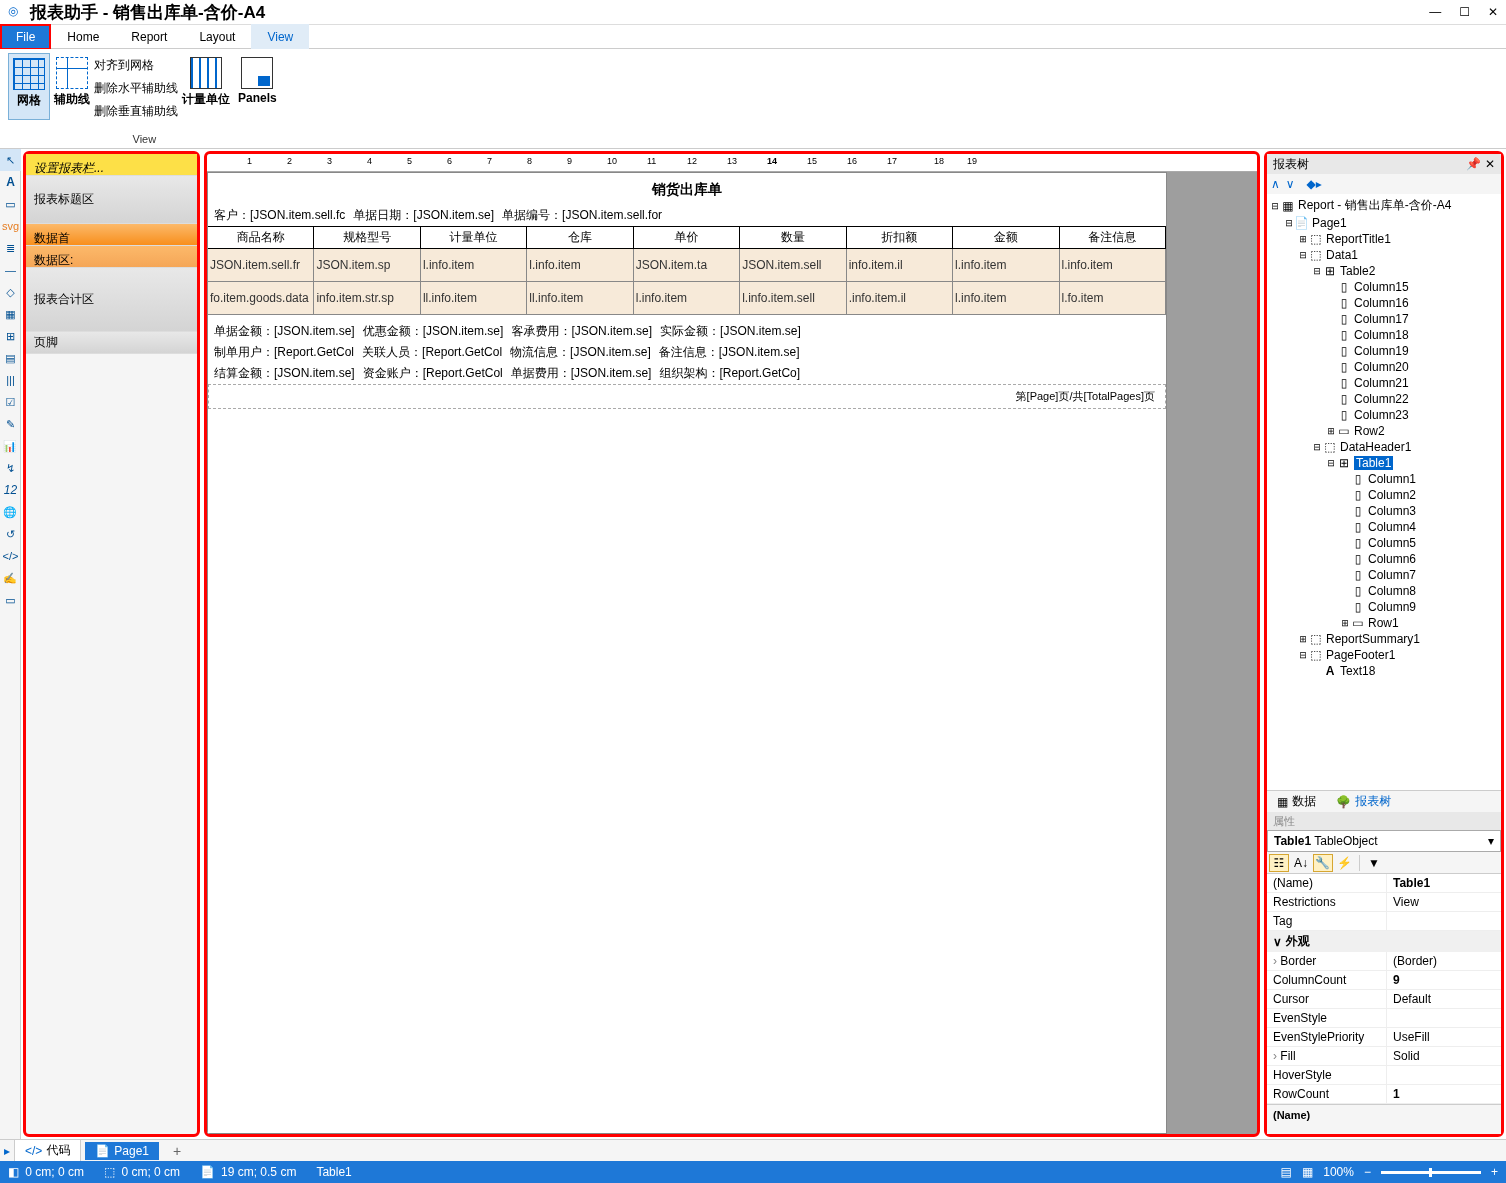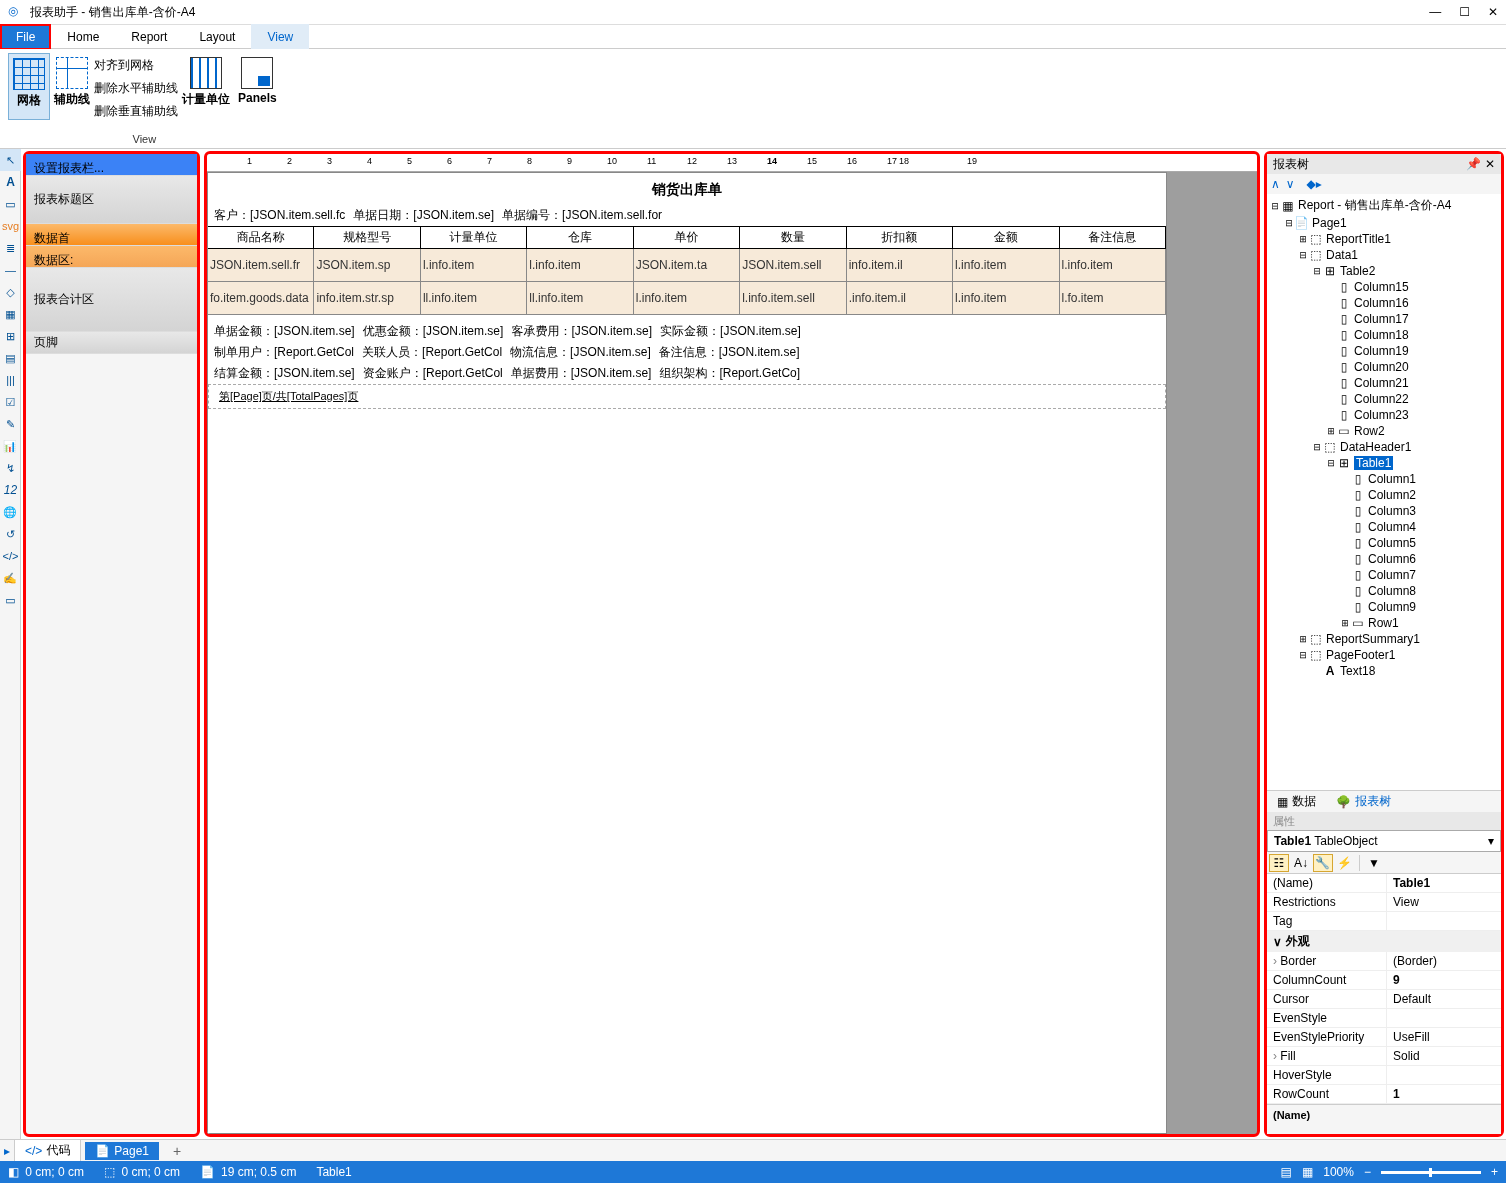--- a/index.html
+++ b/index.html
@@ -1,58 +1,58 @@
 <!DOCTYPE html>
 <html><head>
 <meta charset="utf-8">
 <style>
 * { margin: 0; padding: 0; box-sizing: border-box; font-family: "SimSun", Arial, sans-serif; font-size: 12px; }
 body { background: #f0f0f0; overflow: hidden; }
 .window { width: 1506px; height: 1183px; background: #fff; display: flex; flex-direction: column; position: relative; }
 .titlebar { height: 25px; background: #fff; display: flex; align-items: center; padding: 0 8px; border-bottom: 1px solid #ddd; }
 .titlebar-icon { width: 16px; height: 16px; margin-right: 6px; color: #0066cc; }
-.titlebar-text { flex: 1; font-size: 12px; }
+.titlebar-text { flex: 1; font-size: 17px; font-weight: bold; }
 .titlebar-controls { display: flex; gap: 18px; font-size: 14px; }
 .titlebar-controls span { cursor: pointer; }
 .menubar { height: 24px; background: #fff; display: flex; align-items: center; border-bottom: 1px solid #ccc; }
 .menu-item { padding: 4px 14px; font-size: 12px; cursor: pointer; border: 2px solid transparent; }
 .menu-item.file { background: #1e78d7; color: #fff; border: 2px solid red; }
 .menu-item.view { background: #e0ecf7; color: #0066cc; }
 .ribbon { height: 100px; background: #fff; display: flex; align-items: flex-start; border-bottom: 1px solid #ccc; padding: 2px; }
 .ribbon-group { display: flex; flex-direction: column; align-items: center; padding: 2px 6px; height: 96px; justify-content: space-between; }
 .ribbon-btn-v { display: flex; flex-direction: column; align-items: center; padding: 4px; cursor: pointer; gap: 2px; }
 .ribbon-btn-v.sel { background: #d4e6f7; border: 1px solid #7ab0d8; }
 .ribbon-label { font-size: 12px; font-weight: bold; }
 .ribbon-text-col { display: flex; flex-direction: column; gap: 6px; font-size: 12px; margin-top: 4px; }
 .ribbon-group-name { font-size: 11px; text-align: center; width: 100%; color: #333; margin-top: 2px; }
 .main { flex: 1; display: flex; min-height: 0; position: relative; }
 .left-toolbar { width: 21px; background: #f5f5f5; display: flex; flex-direction: column; border-right: 1px solid #ccc; }
 .lt-btn { width: 21px; height: 22px; display: flex; align-items: center; justify-content: center; font-size: 11px; cursor: pointer; color: #014f91; }
 .lt-btn.sel { background: #d4e6f7; }
 .structure-panel { width: 177px; background: #f5f5f5; display: flex; flex-direction: column; border: 3px solid red; border-radius: 6px; margin: 2px; }
 .sp-row { padding: 6px 8px; font-size: 12px; border-bottom: 1px solid #ddd; cursor: pointer; }
-.sp-row.setup { background: #3b82f6; height: 22px; }
+.sp-row.setup { background: #fde047; height: 22px; font-style: italic; }
 .sp-row.title-area { background: linear-gradient(#e8e8e8, #d4d4d4); height: 48px; display: flex; align-items: center; }
 .sp-row.data-header { background: linear-gradient(#fcb96a, #f88f1c); height: 22px; }
 .sp-row.data-area { background: linear-gradient(#fcb96a, #f5a657); height: 22px; }
 .sp-row.summary { background: linear-gradient(#e8e8e8, #d4d4d4); height: 64px; display: flex; align-items: center; }
 .sp-row.footer-area { background: linear-gradient(#e8e8e8, #d4d4d4); height: 22px; display: flex; align-items: center; }
 .canvas-wrap { flex: 1; display: flex; flex-direction: column; background: #9e9e9e; border: 3px solid red; border-radius: 6px; margin: 2px; position: relative; overflow: hidden; }
 .ruler-h { height: 18px; background: #fff; border-bottom: 1px solid #aaa; position: relative; font-size: 9px; display: flex; overflow: hidden; }
 .ruler-tick { position: absolute; top: 2px; font-size: 9px; }
 .canvas-inner { flex: 1; display: flex; overflow: auto; }
 .page-area { width: 960px; background: #fff; border: 1px solid #888; margin: 0; position: relative; }
 .doc-title { text-align: center; font-weight: bold; font-size: 14px; padding: 8px 0 6px; }
 .field-row { display: flex; font-size: 11px; padding: 2px 6px; gap: 8px; }
 .field-cell { white-space: nowrap; }
 .table-header { display: flex; font-size: 11px; border-top: 1px solid #000; border-bottom: 1px solid #000; }
 .th-cell { border-right: 1px solid #000; padding: 2px 4px; text-align: center; flex: 1; }
 .data-row { display: flex; font-size: 9px; border-bottom: 1px solid #888; }
 .dr-cell { border-right: 1px solid #888; padding: 9px 2px; flex: 1; overflow: hidden; white-space: nowrap; color: #333; }
-.pager-line { text-align: left; font-size: 11px; padding: 4px 10px; border: 1px dashed #aaa; text-decoration: underline; }
+.pager-line { text-align: right; font-size: 11px; padding: 4px 10px; border: 1px dashed #aaa; }
 .right-pane { width: 240px; background: #f5f5f5; display: flex; flex-direction: column; border: 3px solid red; border-radius: 6px; margin: 2px; }
 .pane-header { height: 20px; background: #e8e8e8; display: flex; align-items: center; padding: 0 6px; font-size: 11px; justify-content: space-between; }
 .pane-tb { height: 20px; background: #f5f5f5; display: flex; align-items: center; padding: 0 4px; gap: 6px; color: #0066cc; font-size: 12px; }
 .tree { flex: 1; overflow: auto; background: #fff; font-size: 11px; padding: 2px; }
 .tree-node { display: flex; align-items: center; padding: 1px 0; white-space: nowrap; }
 .tree-node.sel .tn-label { background: #0066cc; color: #fff; padding: 0 2px; }
 .tree-toggle { width: 12px; text-align: center; cursor: pointer; font-size: 9px; }
 .tree-icon { width: 14px; height: 12px; margin-right: 3px; display: inline-flex; align-items: center; justify-content: center; }
 .tn-label { }
 .tabs { height: 22px; display: flex; background: #f5f5f5; border-top: 1px solid #ccc; }
@@ -190,21 +190,21 @@
           <span class="ruler-tick" style="left:320px;">8</span>
         <span class="ruler-tick" style="left:360px;">9</span>
           <span class="ruler-tick" style="left:400px;">10</span>
         <span class="ruler-tick" style="left:440px;">11</span>
           <span class="ruler-tick" style="left:480px;">12</span>
         <span class="ruler-tick" style="left:520px;">13</span>
           <span class="ruler-tick" style="left:560px;font-weight:bold;">14</span>
         <span class="ruler-tick" style="left:600px;">15</span>
           <span class="ruler-tick" style="left:640px;">16</span>
         <span class="ruler-tick" style="left:680px;">17</span>
-          <span class="ruler-tick" style="left:692px;">18</span>
+          <span class="ruler-tick" style="left:727px;">18</span>
         <span class="ruler-tick" style="left:760px;">19</span>
       </div>
       <div class="canvas-inner">
         <div class="page-area">
           <div class="doc-title">销货出库单</div>
           <div class="field-row">
             <span class="field-cell">客户：[JSON.item.sell.fc</span>
             <span class="field-cell" style="">单据日期：[JSON.item.se]</span>
             <span class="field-cell">单据编号：[JSON.item.sell.for</span>
           </div>

